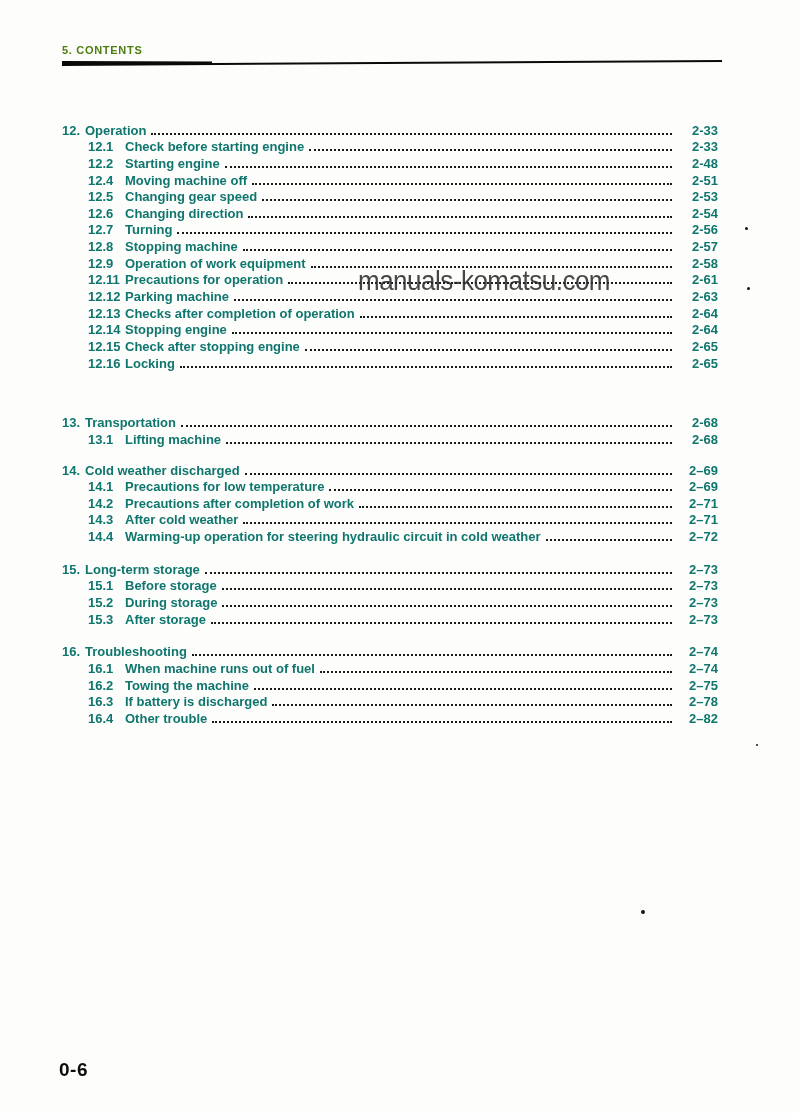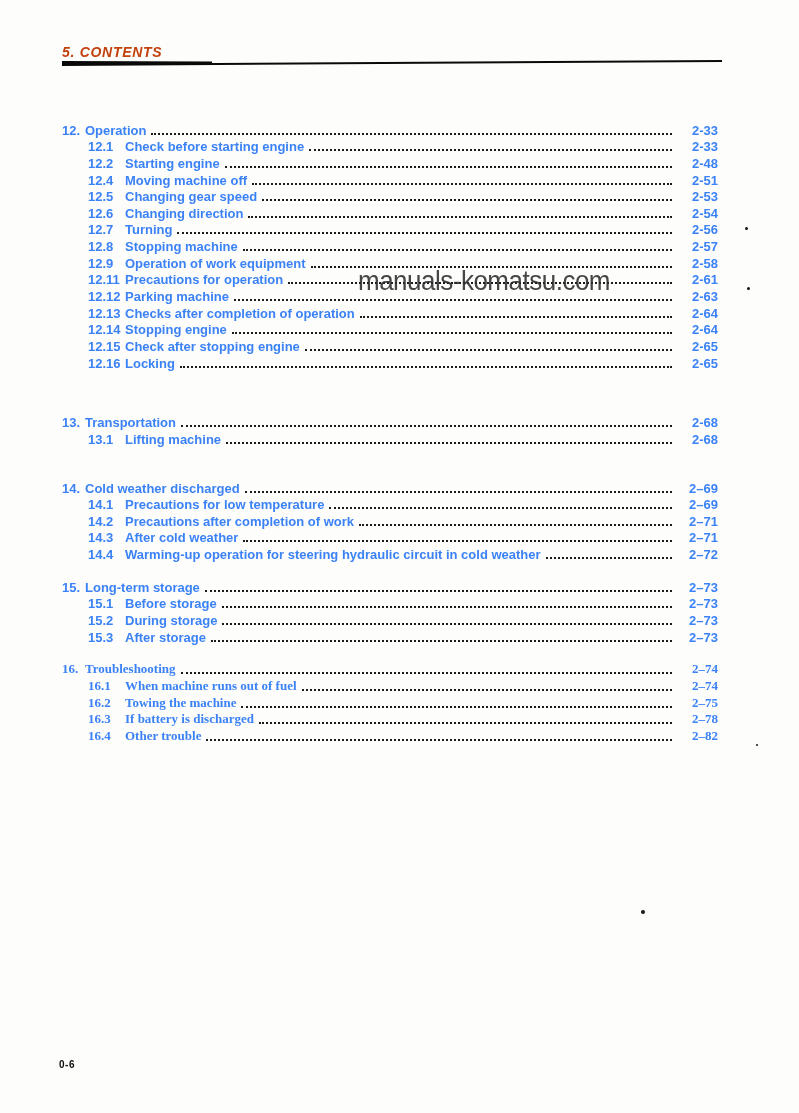--- a/index.html
+++ b/index.html
@@ -7,39 +7,39 @@
     position:relative;
     width:799px;height:1113px;
     background:#fdfdfc;
     font-family:"Liberation Sans",sans-serif;
     color:#101010;
     overflow:hidden;
   }
   
   .doc-header-title{
     position:absolute;left:62px;top:44px;
-    font-size:14px;font-weight:bold;letter-spacing:.7px;
-    color:#c2410c;white-space:nowrap;font-style:italic;
+    font-size:11px;font-weight:bold;letter-spacing:.7px;
+    color:#4d7c0f;white-space:nowrap;
   }
   .header-rule-short{
     position:absolute;left:62px;top:61px;width:150px;height:2.5px;
     background:#0a0a0a;transform:rotate(.2deg);transform-origin:left center;
   }
   .header-rule-long{
     position:absolute;left:62px;top:64px;width:660px;height:2px;
     background:#0a0a0a;transform:rotate(-.35deg);transform-origin:left center;
   }
   
   .toc{position:absolute;left:62px;top:121px;width:656px;}
   .toc-section{margin:0;}
   .toc-row{
     display:flex;align-items:flex-end;
     height:16.65px;
     font-size:13px;font-weight:bold;
-    white-space:nowrap;color:#3b82f6;
+    white-space:nowrap;color:#0f766e;
   }
   .toc-row .num{flex:none;}
   .section-row .num{width:23px;}
   .entry-row .num{width:37px;margin-left:26px;}
   .toc-row .title{flex:none;padding-right:3px;}
   .toc-row .dots{
     flex:1 1 auto;min-width:8px;
     border-bottom:2px dotted #1a1a1a;
     margin:0 16px 3px 2px;
   }
@@ -47,21 +47,21 @@
   
   .watermark{
     position:absolute;left:484px;top:266px;
     transform:translateX(-50%) scaleY(1.05);
     font-size:26px;font-weight:normal;letter-spacing:-0.5px;
     color:rgba(44,44,44,.88);white-space:nowrap;
   }
   
   .footer-page{
     position:absolute;left:59px;top:1059px;
-    font-size:10px;font-weight:bold;letter-spacing:.5px;color:#0c0c0c;
+    font-size:19px;font-weight:bold;letter-spacing:.5px;color:#0c0c0c;
   }
   
   .speck{position:absolute;background:#151515;border-radius:50%;}
   .speck-a{left:745px;top:227px;width:3px;height:3px;}
   .speck-b{left:747px;top:287px;width:3px;height:3px;}
   .speck-c{left:641px;top:910px;width:4px;height:4px;}
   .speck-d{left:756px;top:744px;width:2px;height:2px;}
 </style>
 </head>
 <body>
@@ -172,21 +172,21 @@
           <span class="dots"></span>
           <span class="pagenum">2-68</span>
         </div>
         <div class="toc-row entry-row">
           <span class="num">13.1</span>
           <span class="title">Lifting machine</span>
           <span class="dots"></span>
           <span class="pagenum">2-68</span>
         </div>
       </div>
-      <div class="toc-section" style="margin-top: 32px;">
+      <div class="toc-section" style="margin-top: 14px;">
         <div class="toc-row section-row">
           <span class="num">14.</span>
           <span class="title">Cold weather discharged</span>
           <span class="dots"></span>
           <span class="pagenum">2–69</span>
         </div>
         <div class="toc-row entry-row">
           <span class="num">14.1</span>
           <span class="title">Precautions for low temperature</span>
           <span class="dots"></span>
@@ -230,21 +230,21 @@
           <span class="dots"></span>
           <span class="pagenum">2–73</span>
         </div>
         <div class="toc-row entry-row">
           <span class="num">15.3</span>
           <span class="title">After storage</span>
           <span class="dots"></span>
           <span class="pagenum">2–73</span>
         </div>
       </div>
-      <div class="toc-section" style="margin-top: 16px; font-family: Liberation Serif, serif;">
+      <div class="toc-section" style="margin-top: 16px;">
         <div class="toc-row section-row">
           <span class="num">16.</span>
           <span class="title">Troubleshooting</span>
           <span class="dots"></span>
           <span class="pagenum">2–74</span>
         </div>
         <div class="toc-row entry-row">
           <span class="num">16.1</span>
           <span class="title">When machine runs out of fuel</span>
           <span class="dots"></span>

